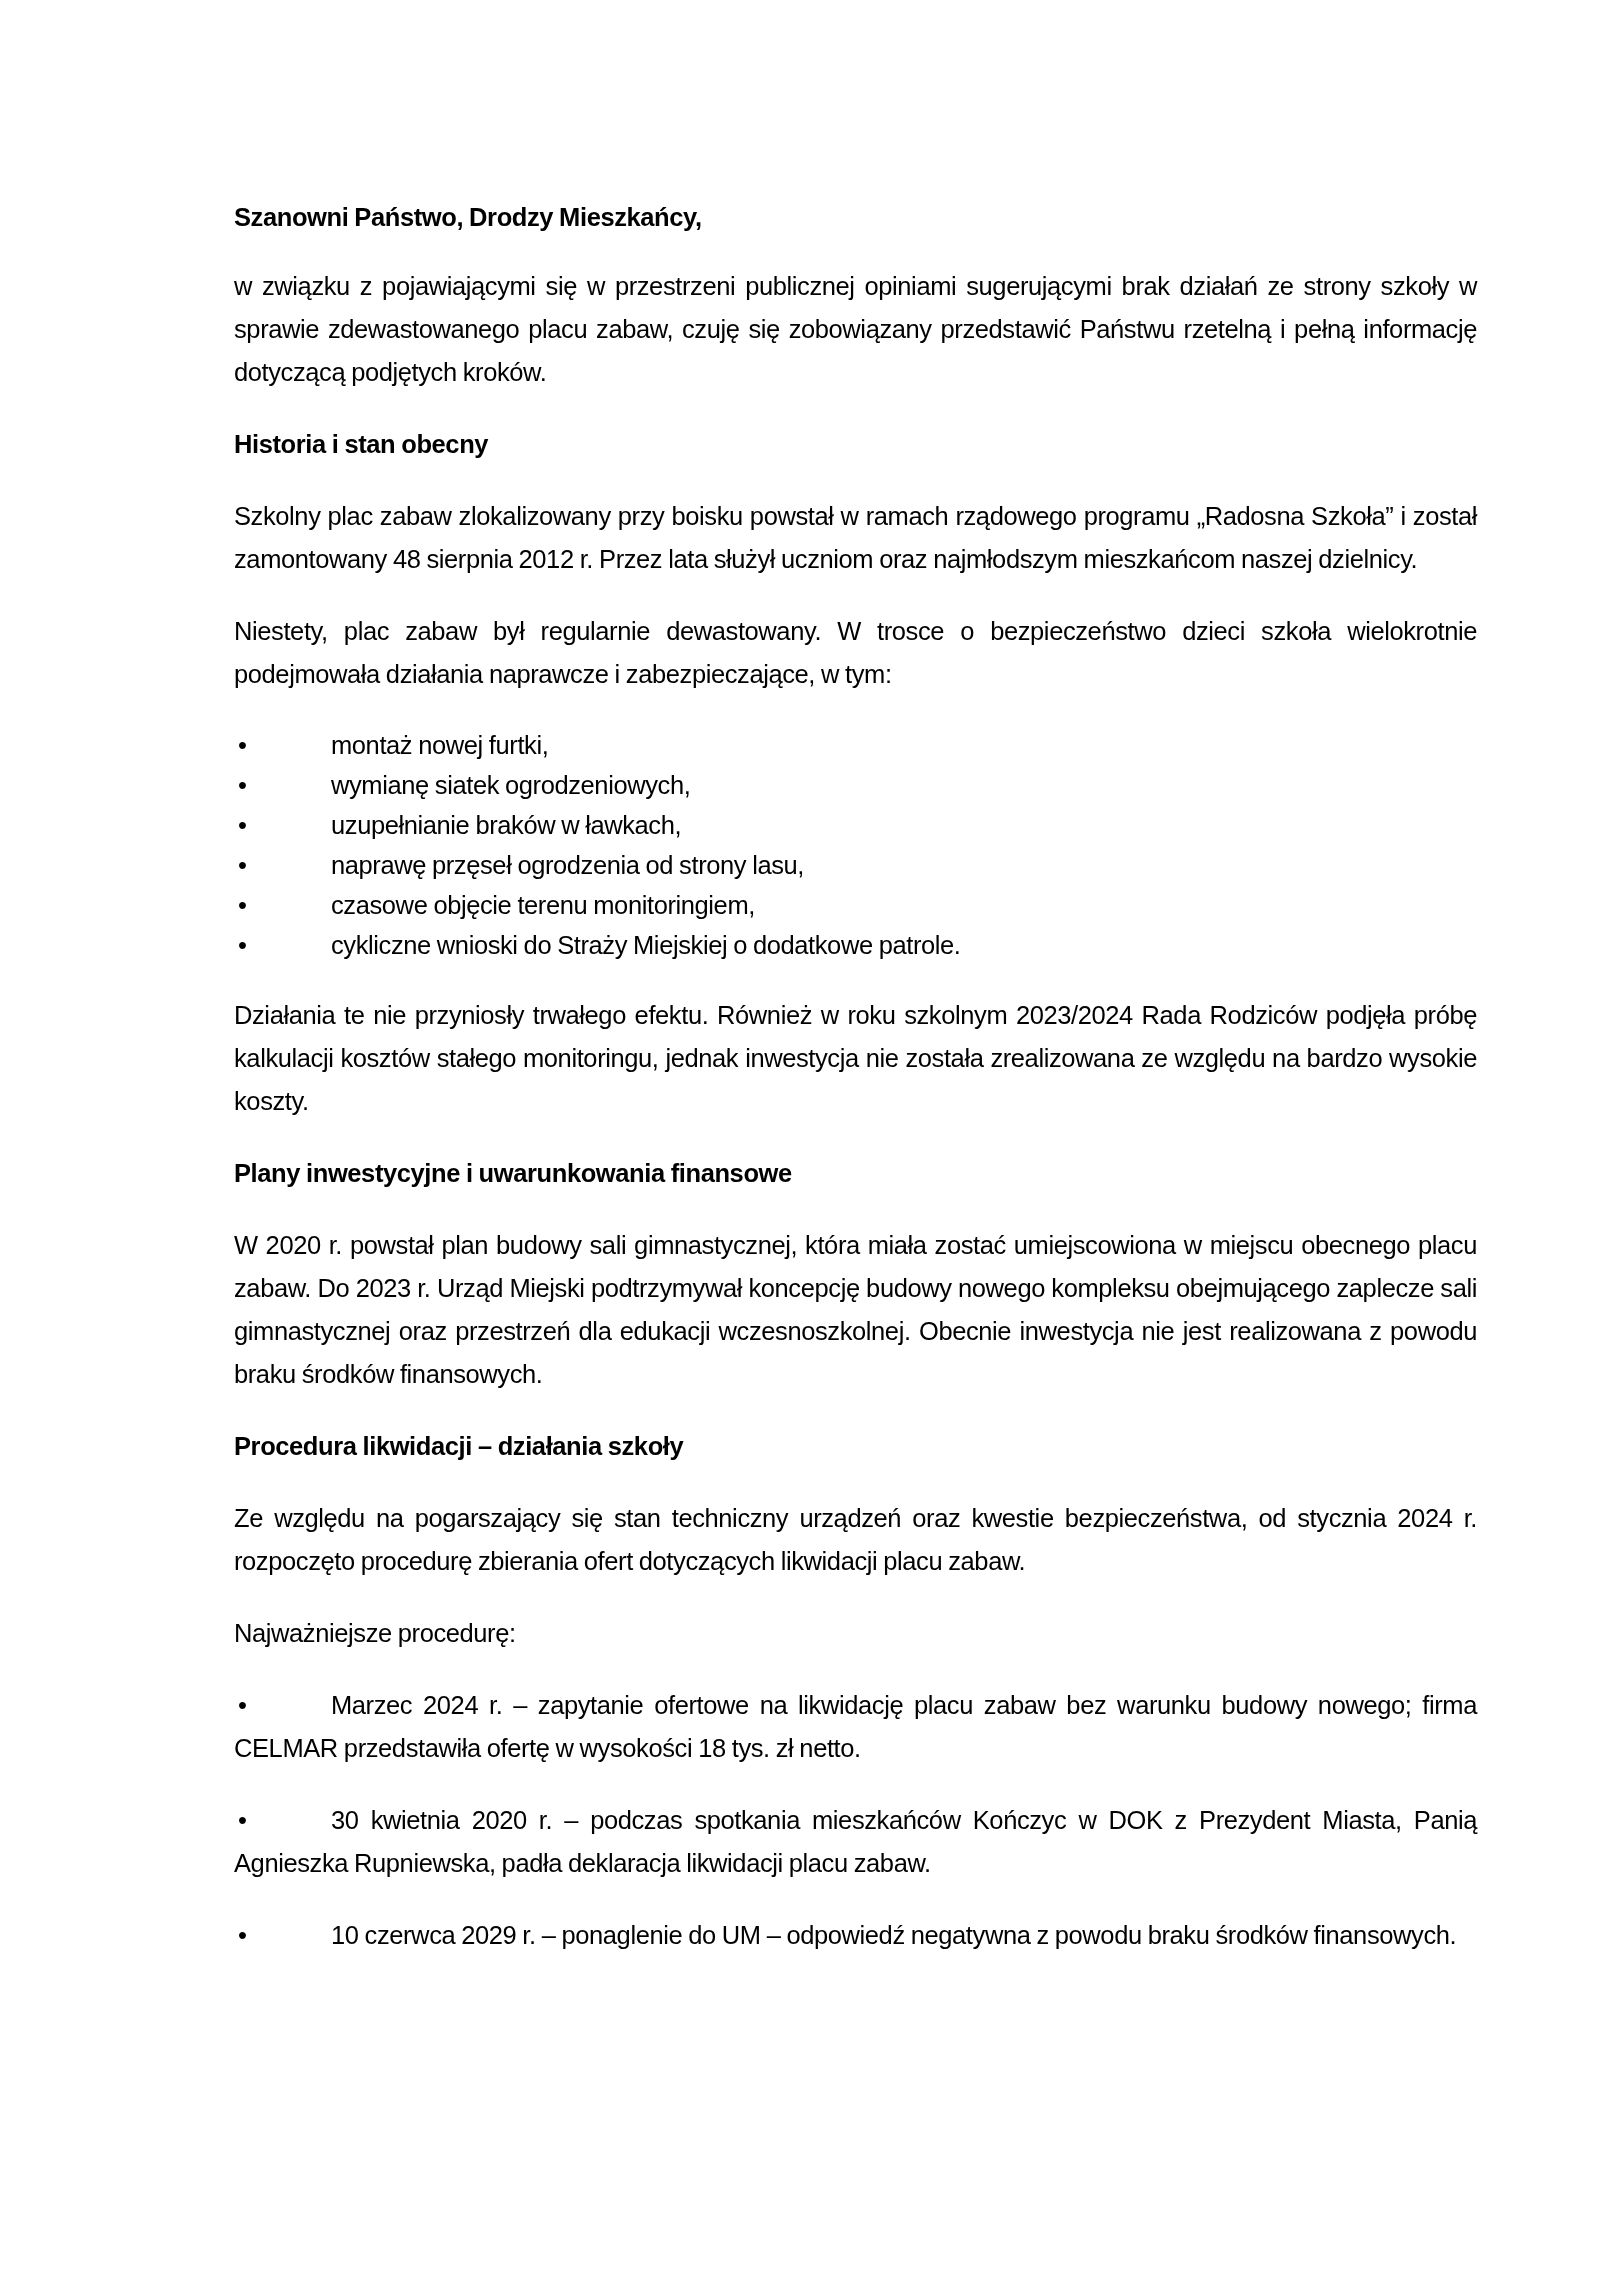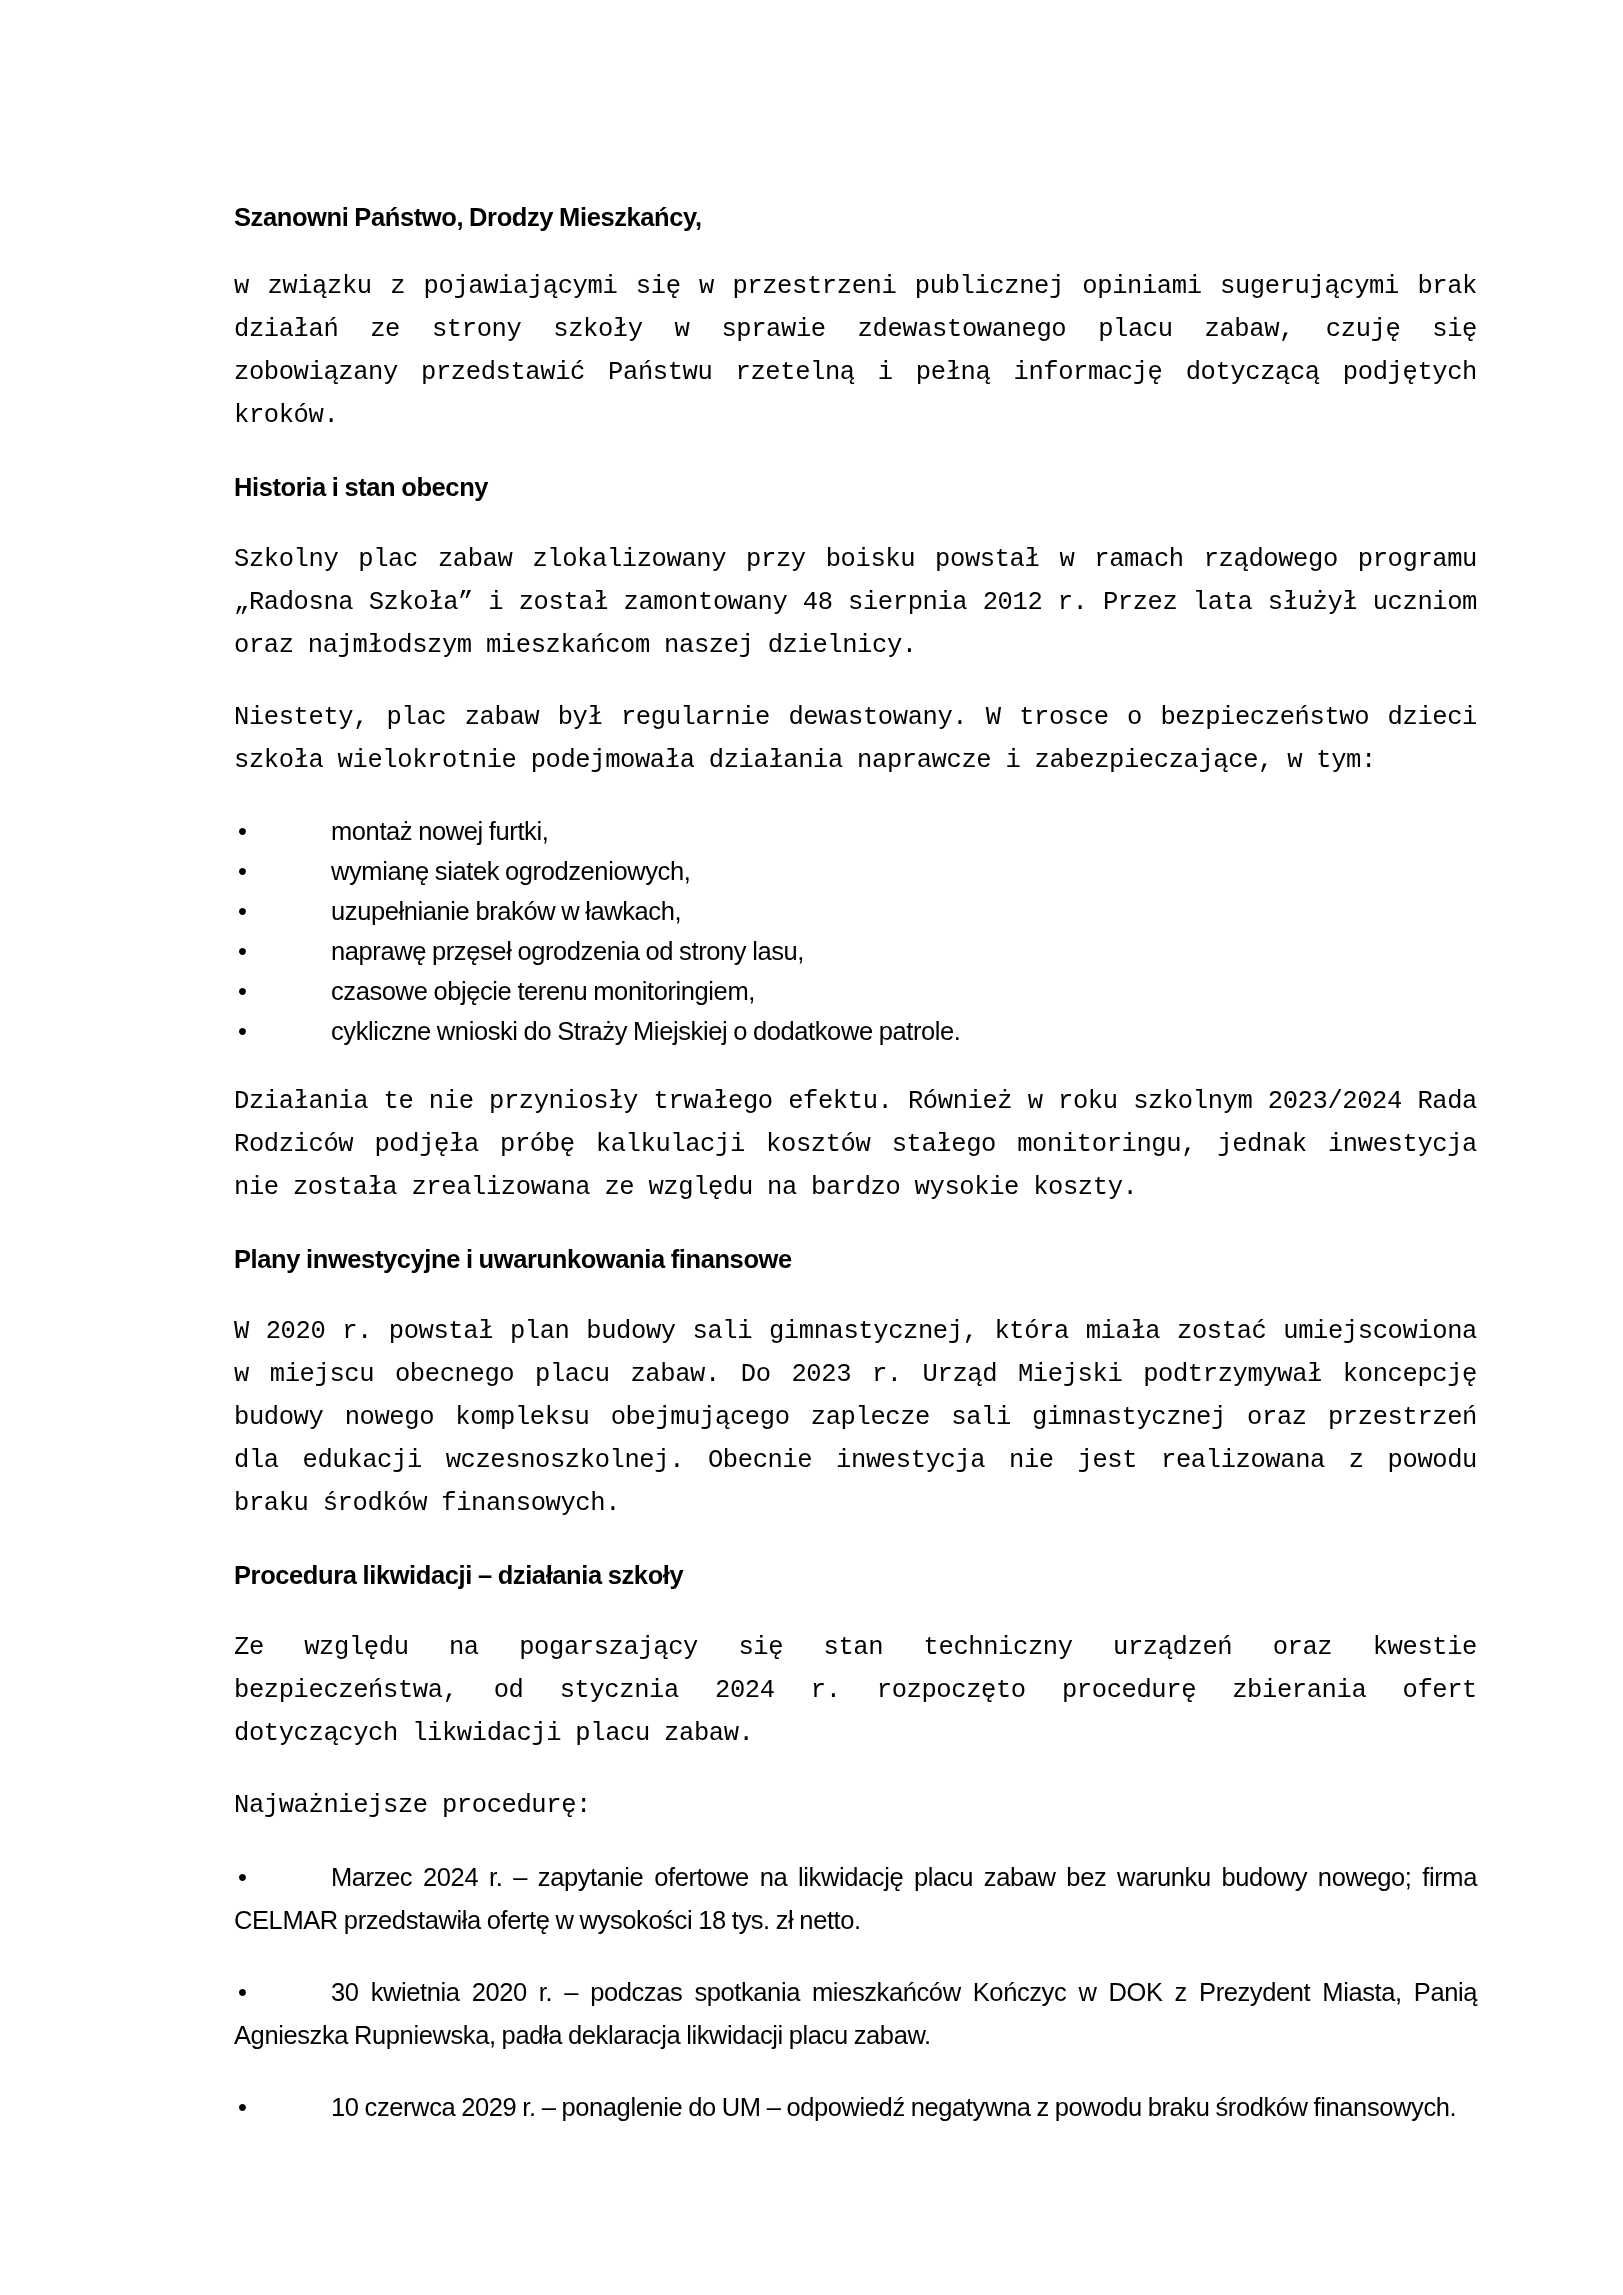--- a/index.html
+++ b/index.html
@@ -23,21 +23,20 @@
       font-size: 25.5px;
       line-height: 43px;
       letter-spacing: -0.4px;
       word-spacing: -0.7px;
       margin-left: 40px;
     }
     .p {
       margin: 0 0 29px 0;
       text-align: justify;
       text-justify: inter-word;
-      font-family: Liberation Mono, monospace;
     }
     .p.left { text-align: left; }
     .h {
       margin: 0 0 29px 0;
       font-weight: bold;
     }
     .salutation { margin-bottom: 26px; }
     ul.list {
       list-style: none;
       margin: 0 0 29px 0;

